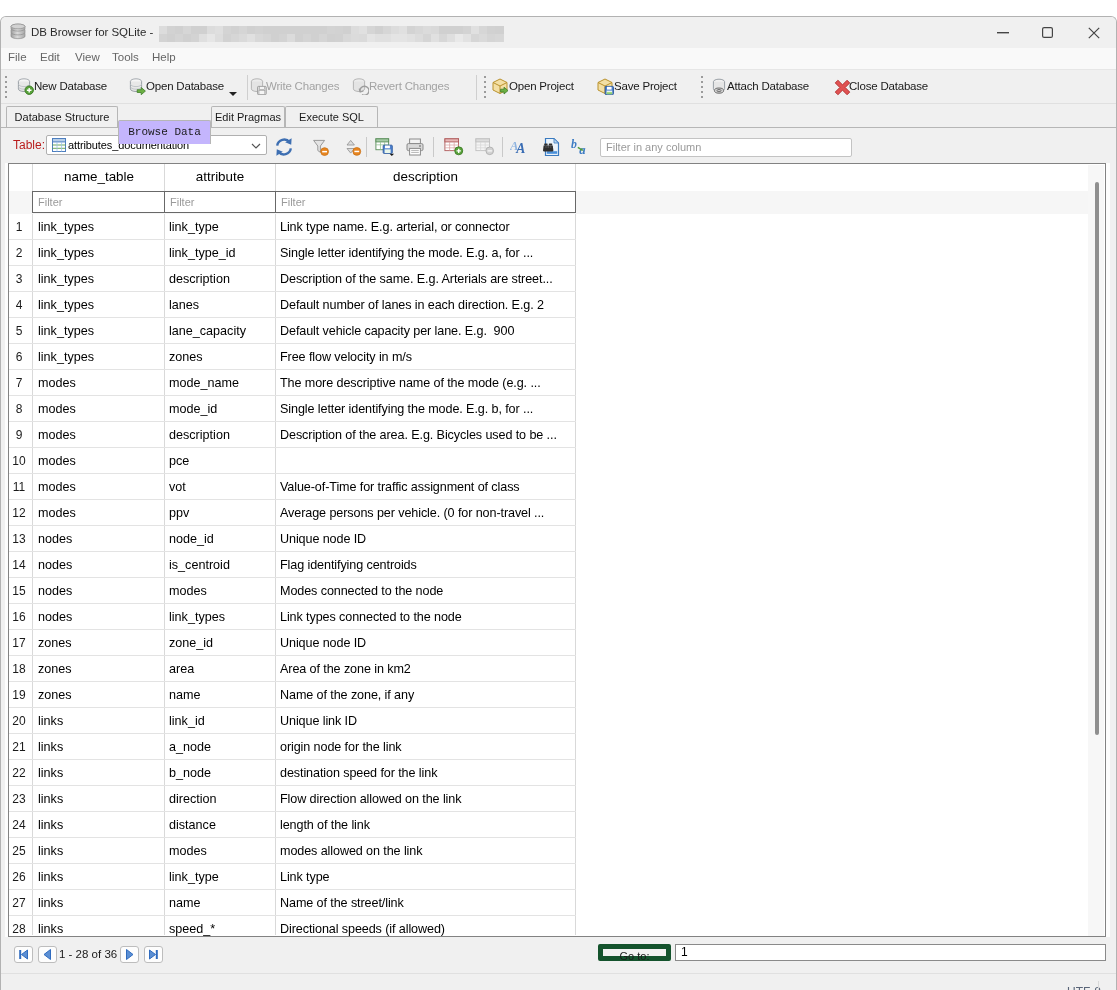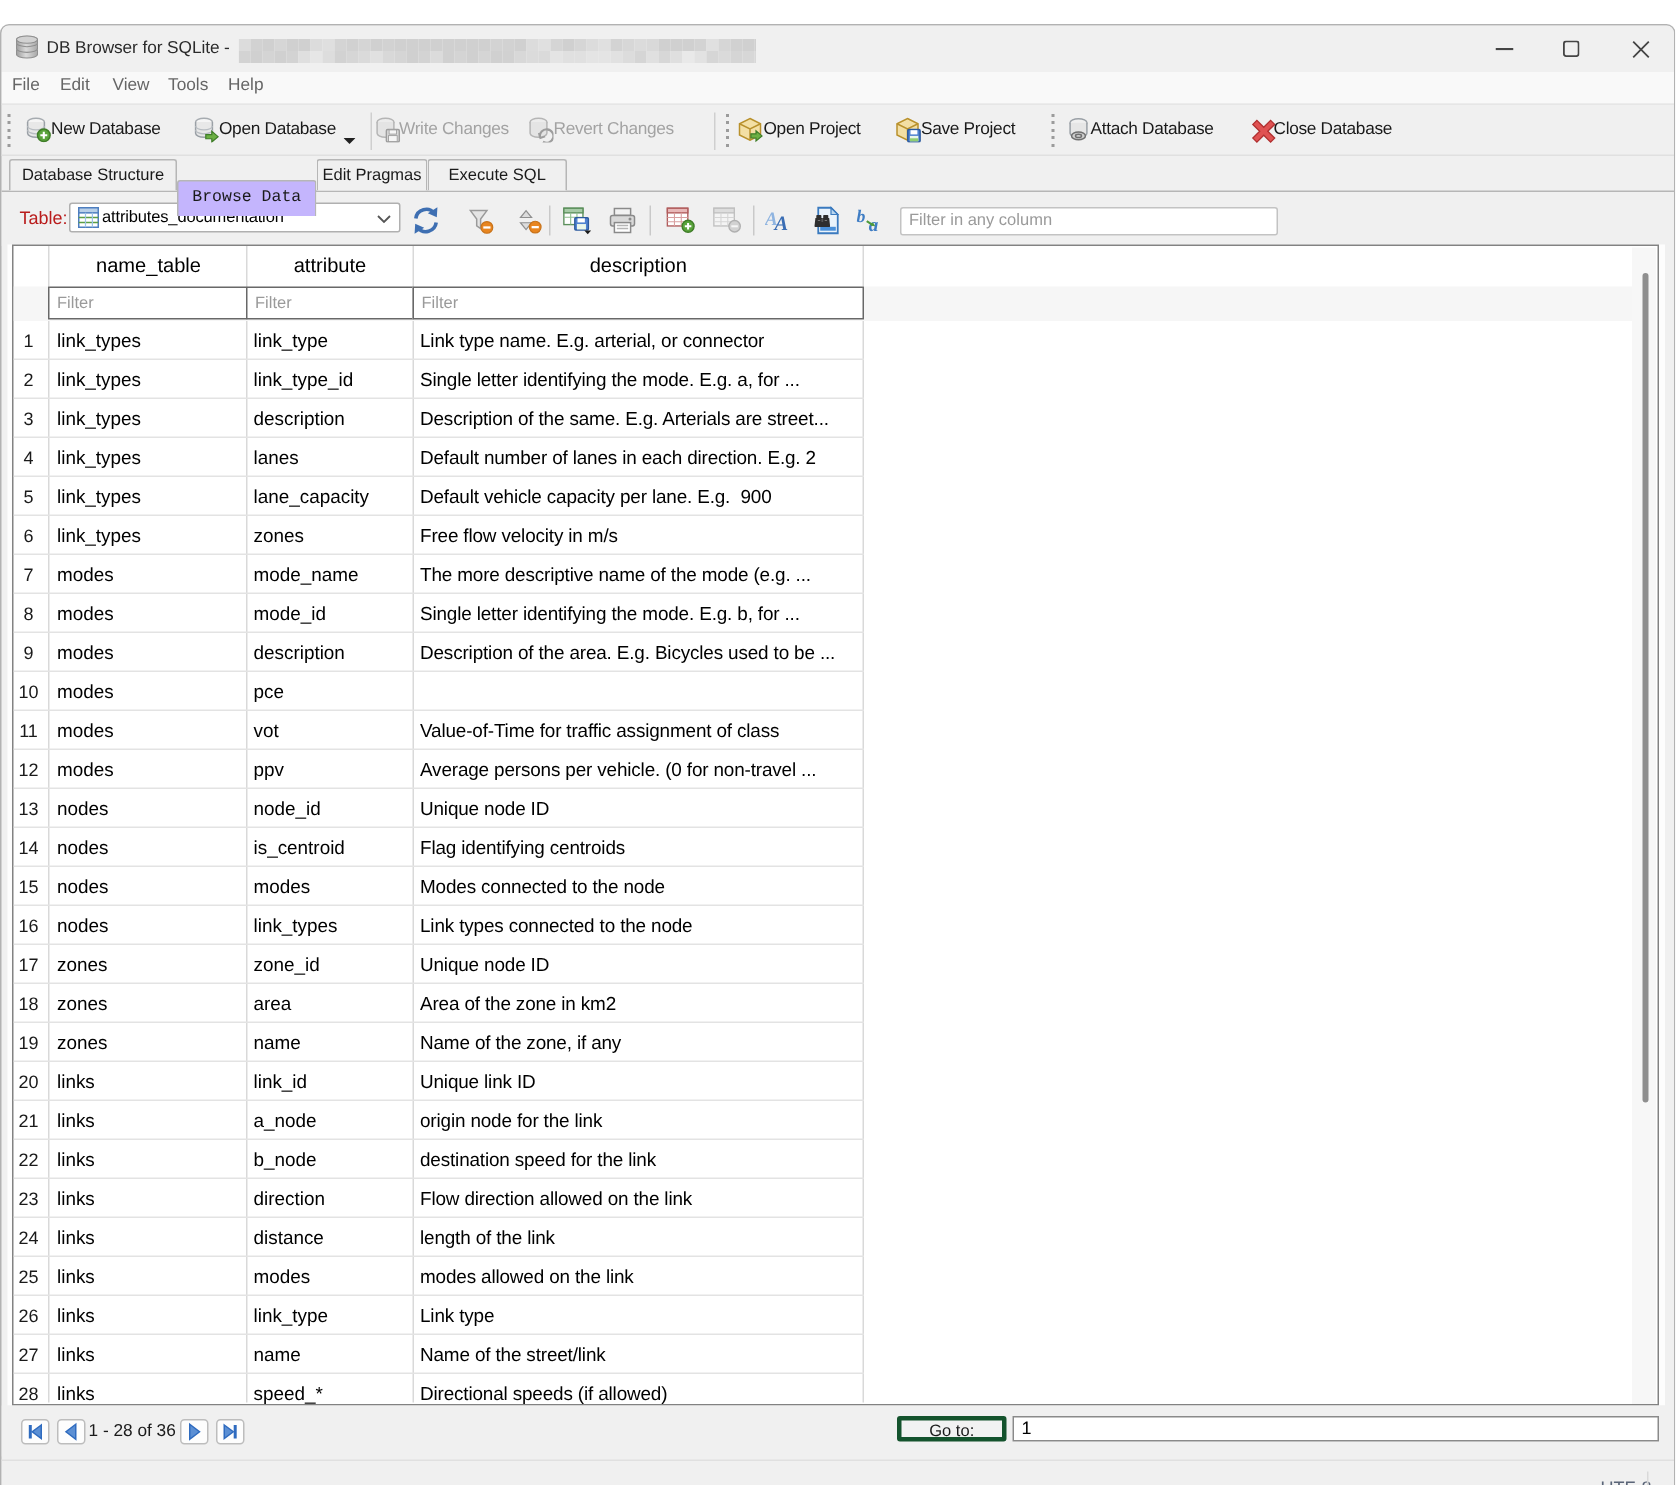--- a/index.html
+++ b/index.html
@@ -53,21 +53,21 @@
   text-align:center; line-height:26px; }
 .c1 { position:absolute; left:29px; top:0; width:126px; height:26px; font-size:12.6px; color:#000; line-height:26px; }
 .c2 { position:absolute; left:160px; top:0; width:106px; height:26px; font-size:12.6px; color:#000; line-height:26px; }
 .c3 { position:absolute; left:271px; top:0; width:295px; height:26px; font-size:12.6px; letter-spacing:-0.1px; color:#000; line-height:26px; white-space:nowrap; }
 #vscroll { position:absolute; right:1px; top:1px; width:16px; height:771px; background:#f7f7f7; }
 #vthumb { position:absolute; left:7px; top:17px; width:4px; height:553px; background:#8f8f8f; border-radius:2px; }
 
 #pager { position:absolute; left:0; top:920px; width:1117px; height:34px; background:#f0f0f0; }
 .pbtn { position:absolute; top:9px; width:19px; height:17px; background:#fdfdfd; border:1px solid #bdbdbd; border-radius:3px; }
 #goto-btn { position:absolute; left:597px; top:7px; width:73px; height:17px; background:#f2f2f2;
-  border:3px solid #14532d; border-radius:2px; font-size:11px; color:#1a1a1a; text-align:center; line-height:15px; }
+  border:5px solid #14532d; border-radius:2px; font-size:11px; color:#1a1a1a; text-align:center; line-height:15px; }
 #goto-input { position:absolute; left:674px; top:7px; width:431px; height:17px; background:#fff;
   border:1px solid #8a8a8a; font-size:12px; color:#000; line-height:15px; padding-left:5px; }
 
 #statusbar { position:absolute; left:0; top:956px; width:1117px; height:31px; background:#f0f0f0; border-top:1px solid #e0e0e0; }
 </style>
 </head>
 <body>
 <div id="win">
 
   <div id="titlebar">

